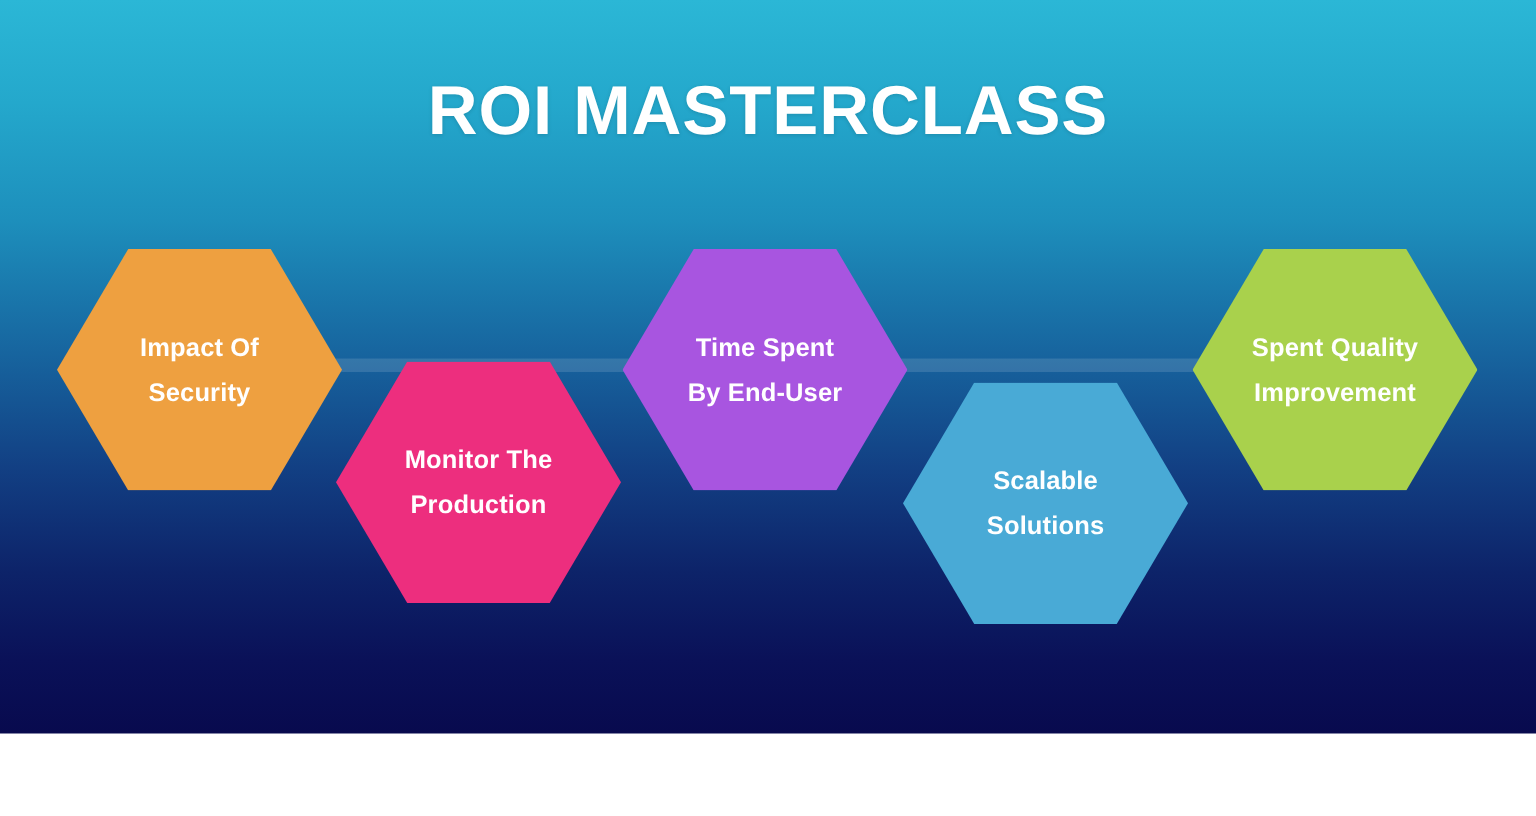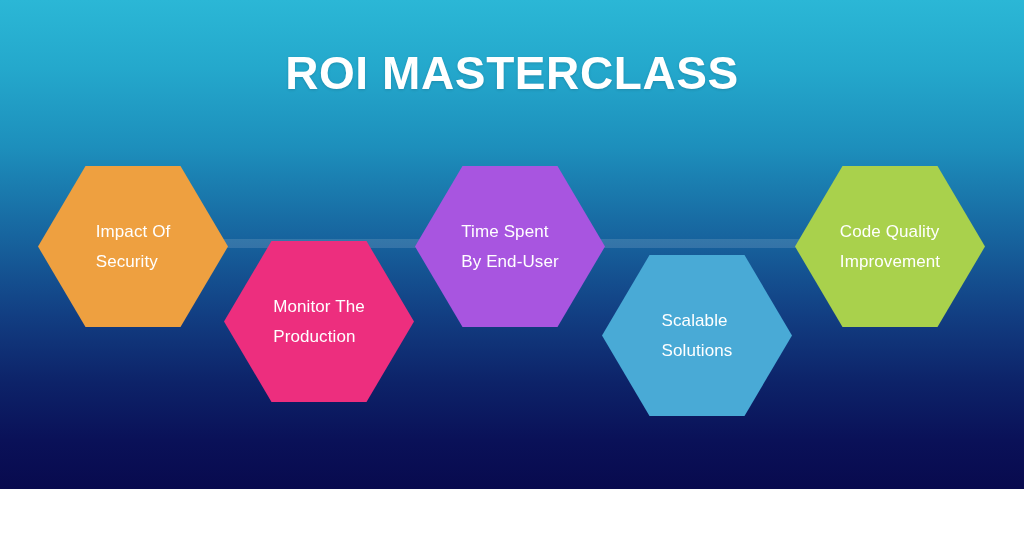--- a/index.html
+++ b/index.html
@@ -68,21 +68,22 @@
     clip-path: polygon(25% 0%, 75% 0%, 100% 50%, 75% 100%, 25% 100%, 0% 50%);
     display: flex;
     align-items: center;
     justify-content: center;
     box-sizing: border-box;
   }
   .hex-label {
     color: #ffffff;
     font-size: 17px;
     line-height: 30px;
-    font-weight: 400;
+    font-weight: 700;
+    text-align: center;
     padding: 0 12px;
     letter-spacing: 0.1px;
     white-space: pre-line;
   }
 </style>
 </head>
 <body>
 
 <div id="canvas">
 
@@ -106,17 +107,17 @@
     <span class="hex-label">Scalable
 Solutions</span>
   </div>
 
   <div class="hex" id="hex-2" style="left: 415px; top: 166px; background: rgb(168, 85, 224);">
     <span class="hex-label">Time Spent
 By End-User</span>
   </div>
 
   <div class="hex" id="hex-4" style="left: 795px; top: 166px; background: rgb(169, 209, 76);">
-    <span class="hex-label">Code Quality
+    <span class="hex-label">Spent Quality
 Improvement</span>
   </div>
 
 </div>
 
 </body></html>

